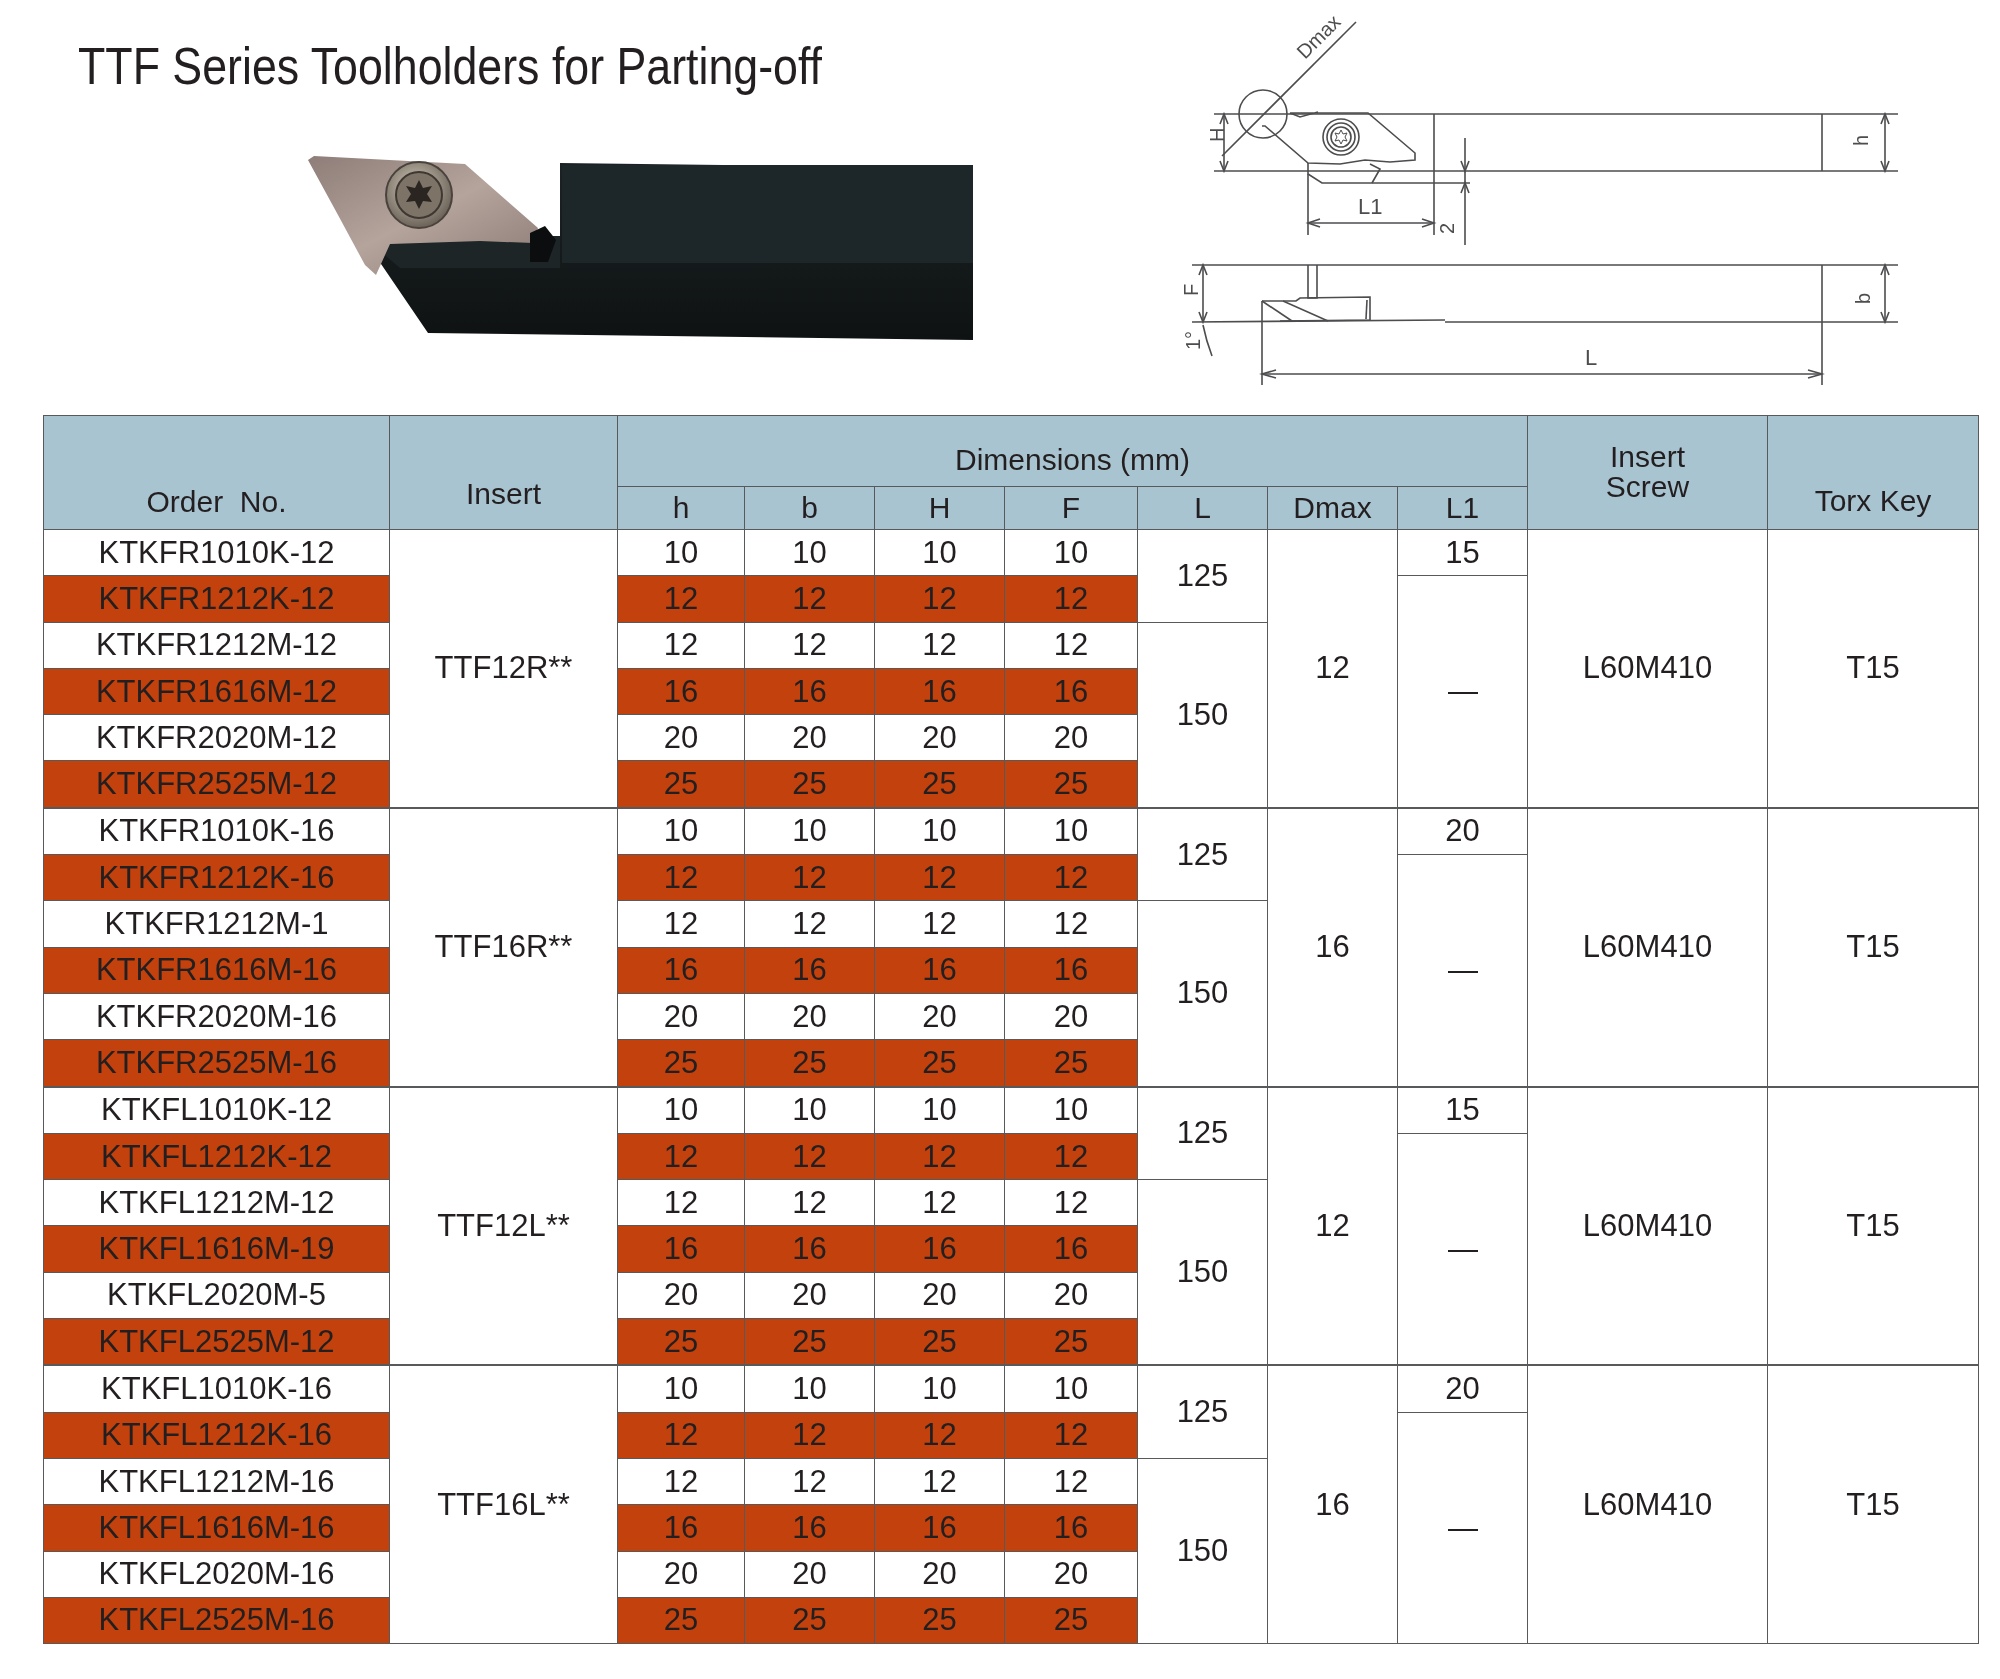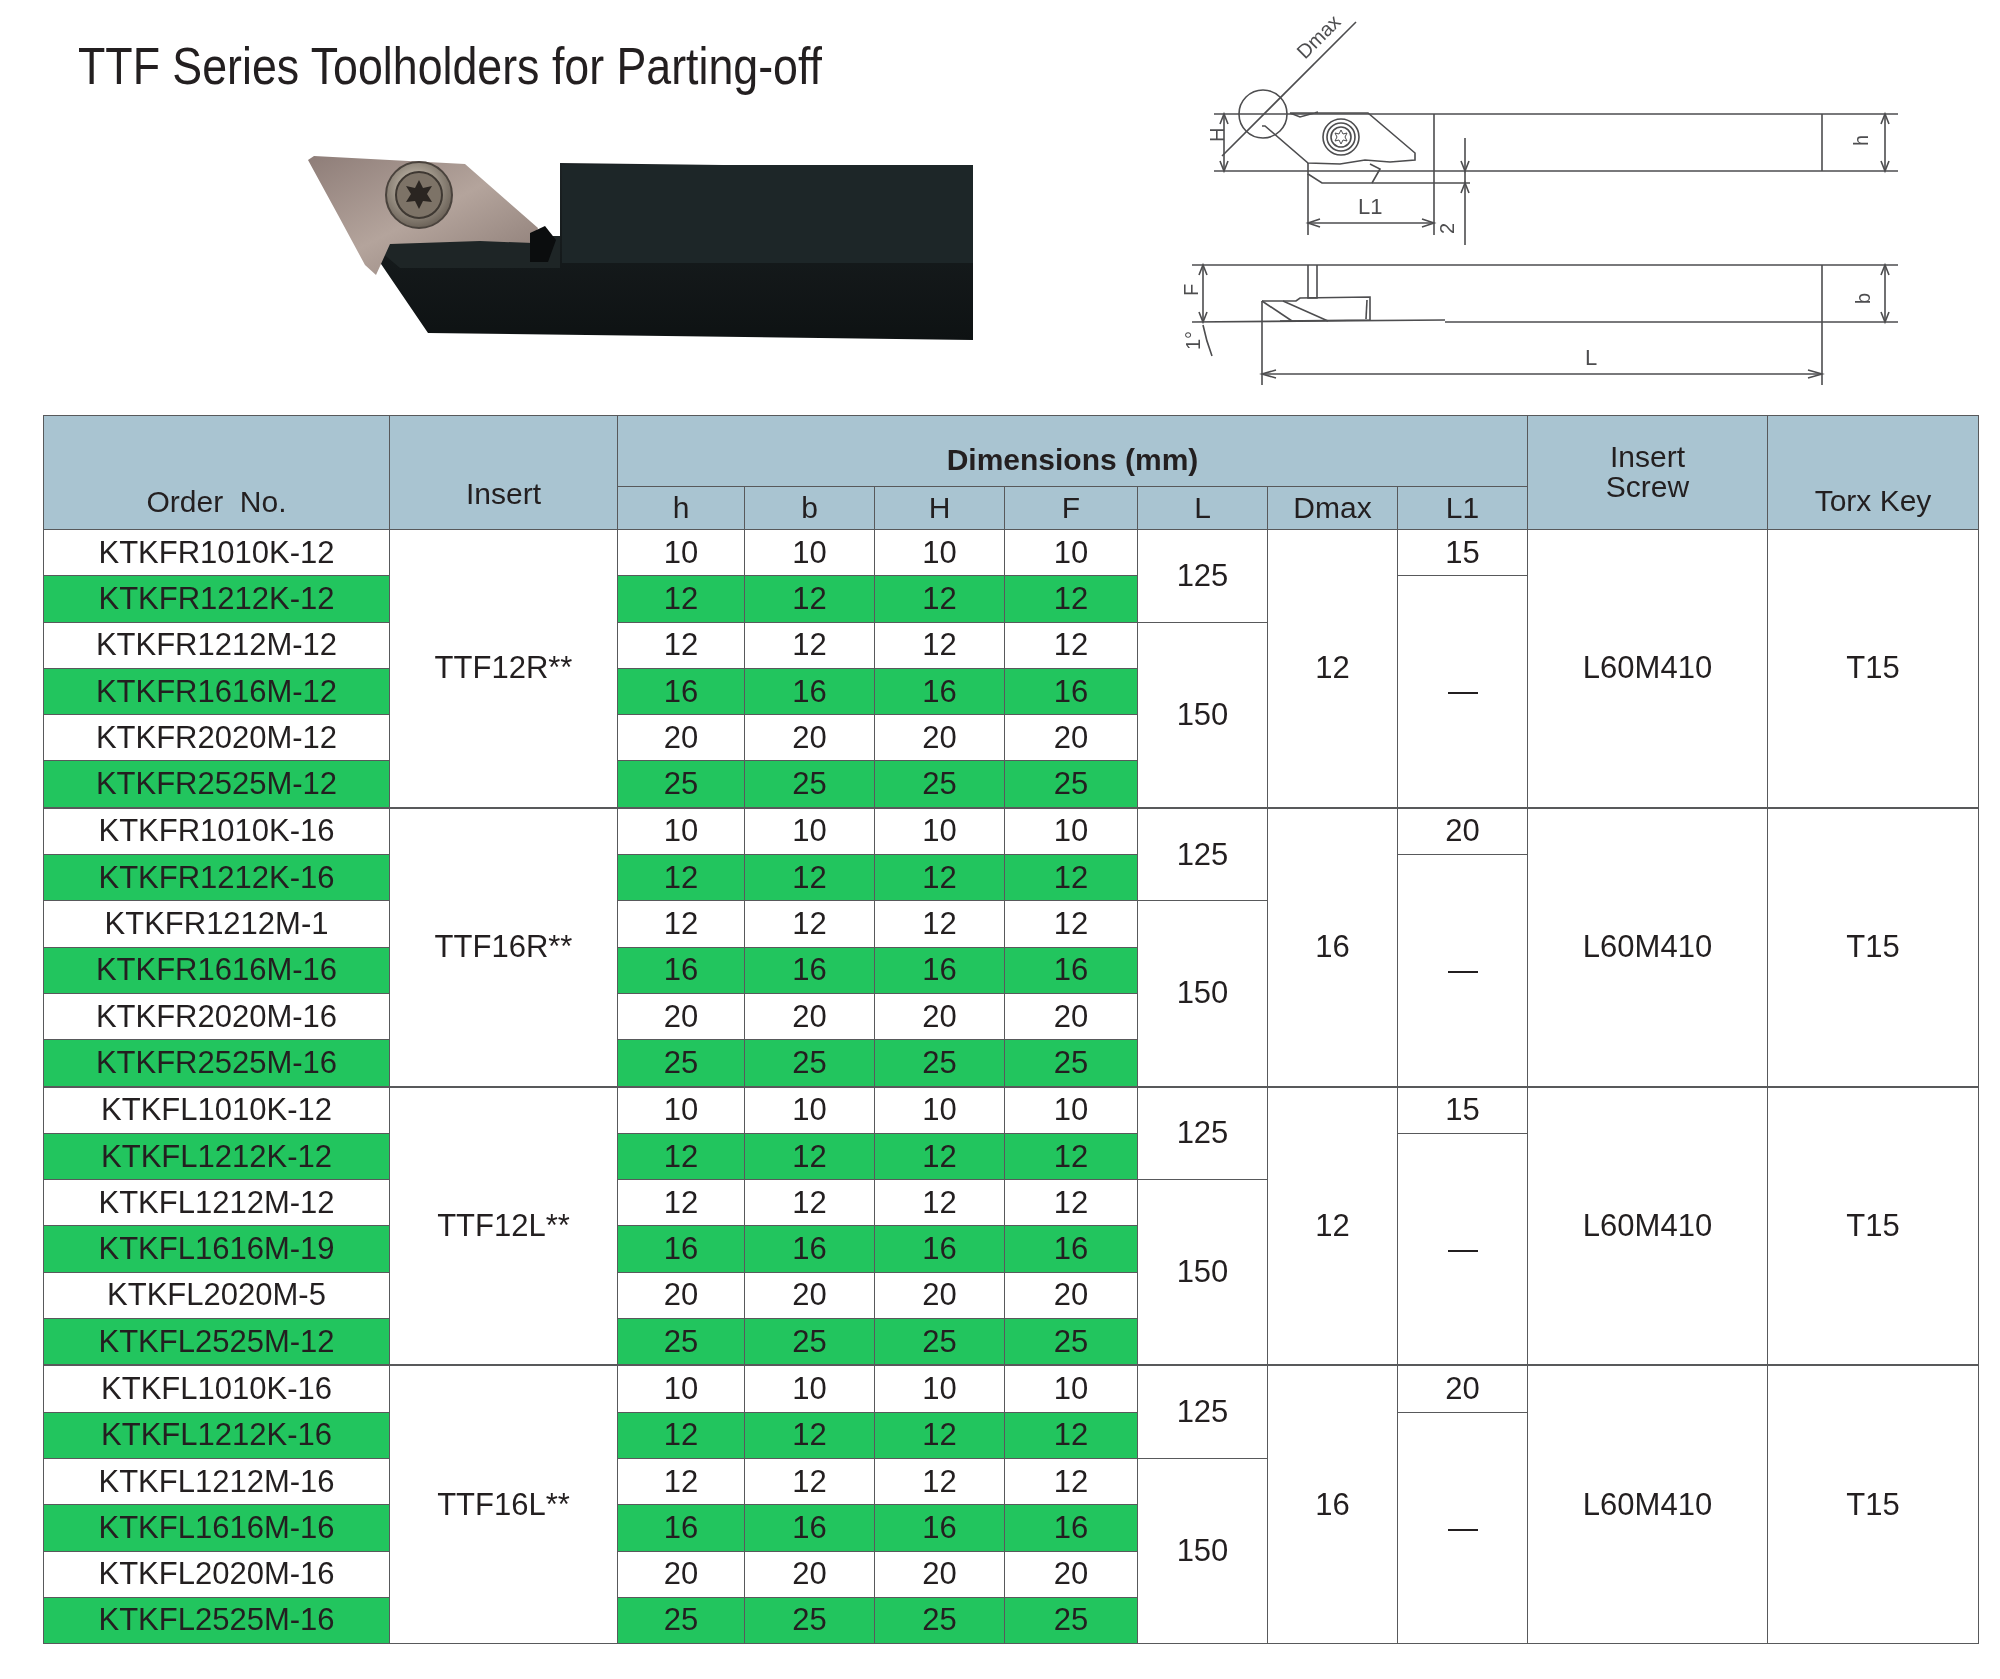--- a/index.html
+++ b/index.html
@@ -7,23 +7,23 @@
   .title{position:absolute;left:78px;top:36px;font-size:52px;line-height:60px;white-space:nowrap;transform:scaleX(0.86);transform-origin:left top;color:#231f20;}
   .photo{position:absolute;left:300px;top:140px;width:700px;height:210px;}
   .drawing{position:absolute;left:1150px;top:0;width:850px;height:400px;}
   .spec-table{position:absolute;left:43px;top:415px;border-collapse:collapse;table-layout:fixed;}
   .spec-table td,.spec-table th{border:1.5px solid #58595b;padding:0;text-align:center;vertical-align:middle;font-weight:normal;white-space:nowrap;overflow:hidden;}
   .spec-table th{background:#a9c4d1;font-size:30px;color:#231f20;}
   .spec-table th.grp{height:61px;}
   .spec-table th.sub{height:42px;}
   .spec-table th.main{vertical-align:bottom;padding-bottom:10px;text-align:center;}
   .spec-table th.two{line-height:30px;padding-top:26px;vertical-align:top;}
-  .spec-table th.dimgrp{vertical-align:bottom;padding-bottom:9px;font-weight:bold;}
+  .spec-table th.dimgrp{vertical-align:bottom;padding-bottom:9px;}
   .spec-table td{font-size:31px;height:45.3px;background:#ffffff;}
-  .spec-table tr.alt td.cell{background:#22c55e;}
+  .spec-table tr.alt td.cell{background:#c2410c;}
   .spec-table td.merged{background:#ffffff;}
   .spec-table tr.grpstart td{border-top:2.5px solid #58595b;}
   .dash{display:inline-block;width:30px;height:0;border-top:2px solid #231f20;vertical-align:middle;}
   svg text{font-family:"Liberation Sans",sans-serif;}
 </style>
 </head>
 <body>
 
 <div class="title">TTF Series Toolholders for Parting-off</div>
 

